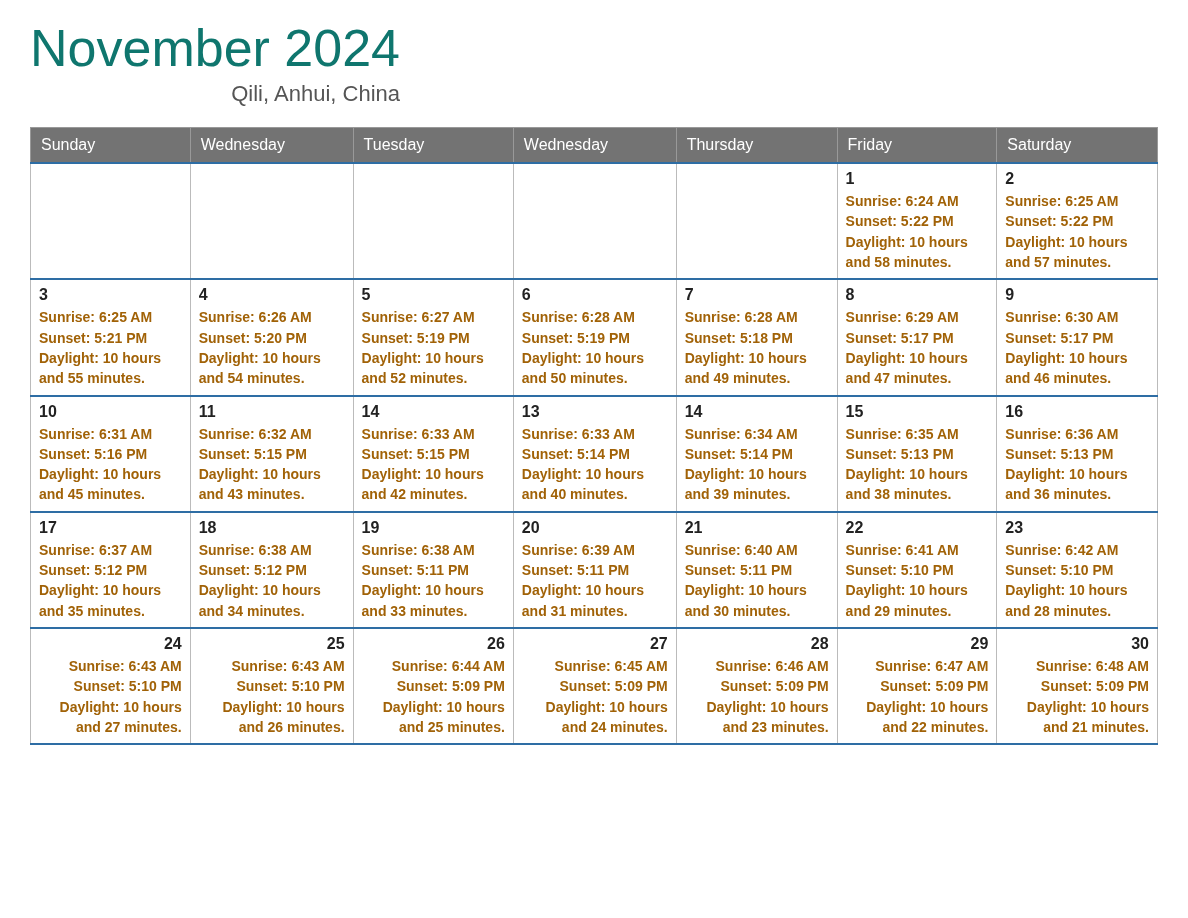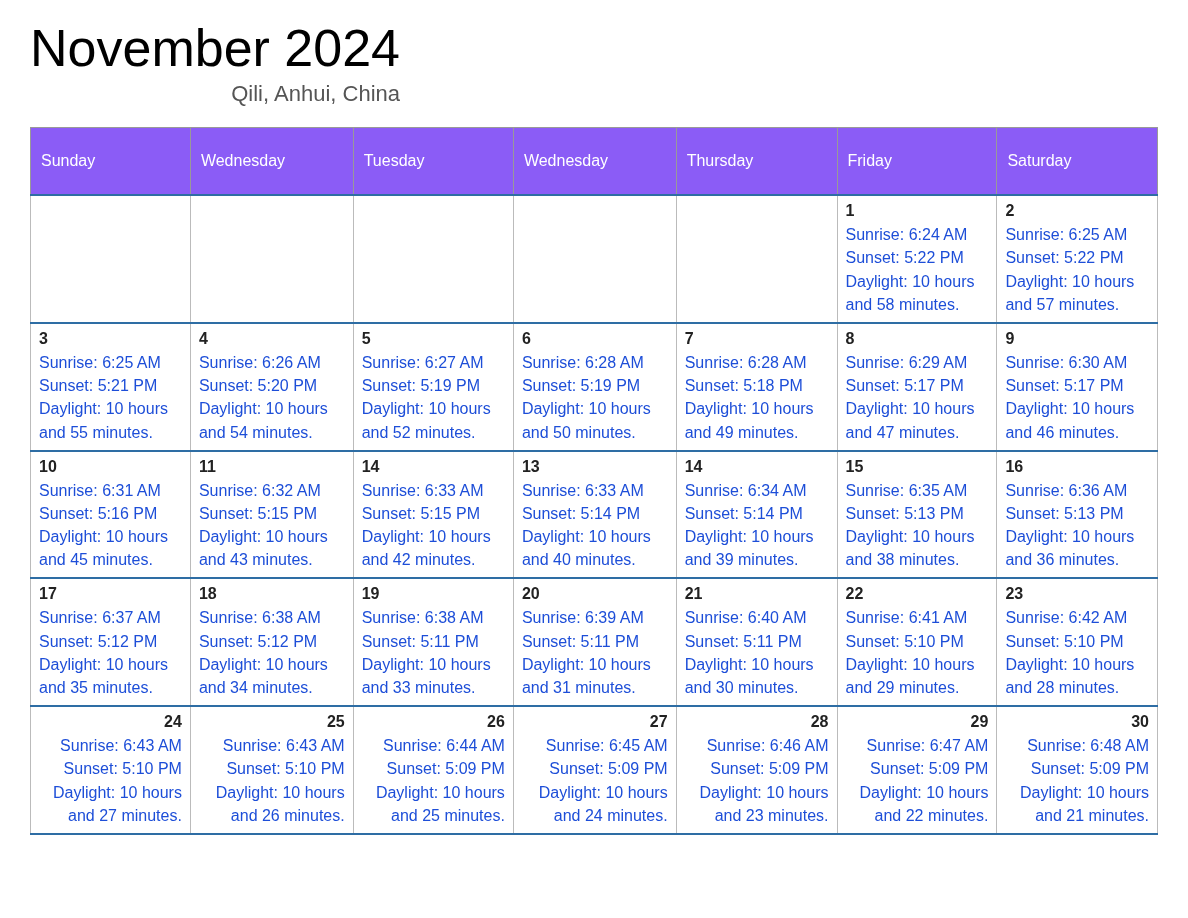--- a/index.html
+++ b/index.html
@@ -20,39 +20,39 @@
       display: flex;
       flex-direction: column;
       align-items: flex-start;
     }
     .title-area {
       text-align: right;
     }
     .month-year-title {
       font-size: 52px;
       font-weight: normal;
-      color: #000000;
+      color: #0f766e;
       line-height: 1.1;
     }
     .location-subtitle {
       font-size: 22px;
       color: #555;
       margin-top: 4px;
     }
     .calendar-table {
       width: 100%;
       border-collapse: collapse;
       border: 1px solid #999;
     }
     .calendar-table th {
-      background-color: #8b5cf6;
+      background-color: #737373;
       color: #ffffff;
       font-size: 16px;
       font-weight: normal;
-      padding: 24px 10px;
+      padding: 8px 10px;
       text-align: left;
       border: 1px solid #999;
     }
     .calendar-table td {
       vertical-align: top;
       padding: 6px 8px;
       border: 1px solid #bbb;
       width: 170px;
       min-height: 100px;
       font-size: 13px;
@@ -70,23 +70,24 @@
       text-align: right;
     }
     .day-number {
       font-size: 16px;
       font-weight: bold;
       color: #222;
       display: block;
       margin-bottom: 3px;
     }
     .day-info {
-      font-size: 16px;
-      color: #1d4ed8;
+      font-size: 14px;
+      color: #a16207;
       line-height: 1.45;
+      font-weight: bold;
     }
     .empty-cell {
       background: #f9f9f9;
     }
   </style>
 </head>
 <body>
 
 <div class="header-section">
   <div class="title-area">

